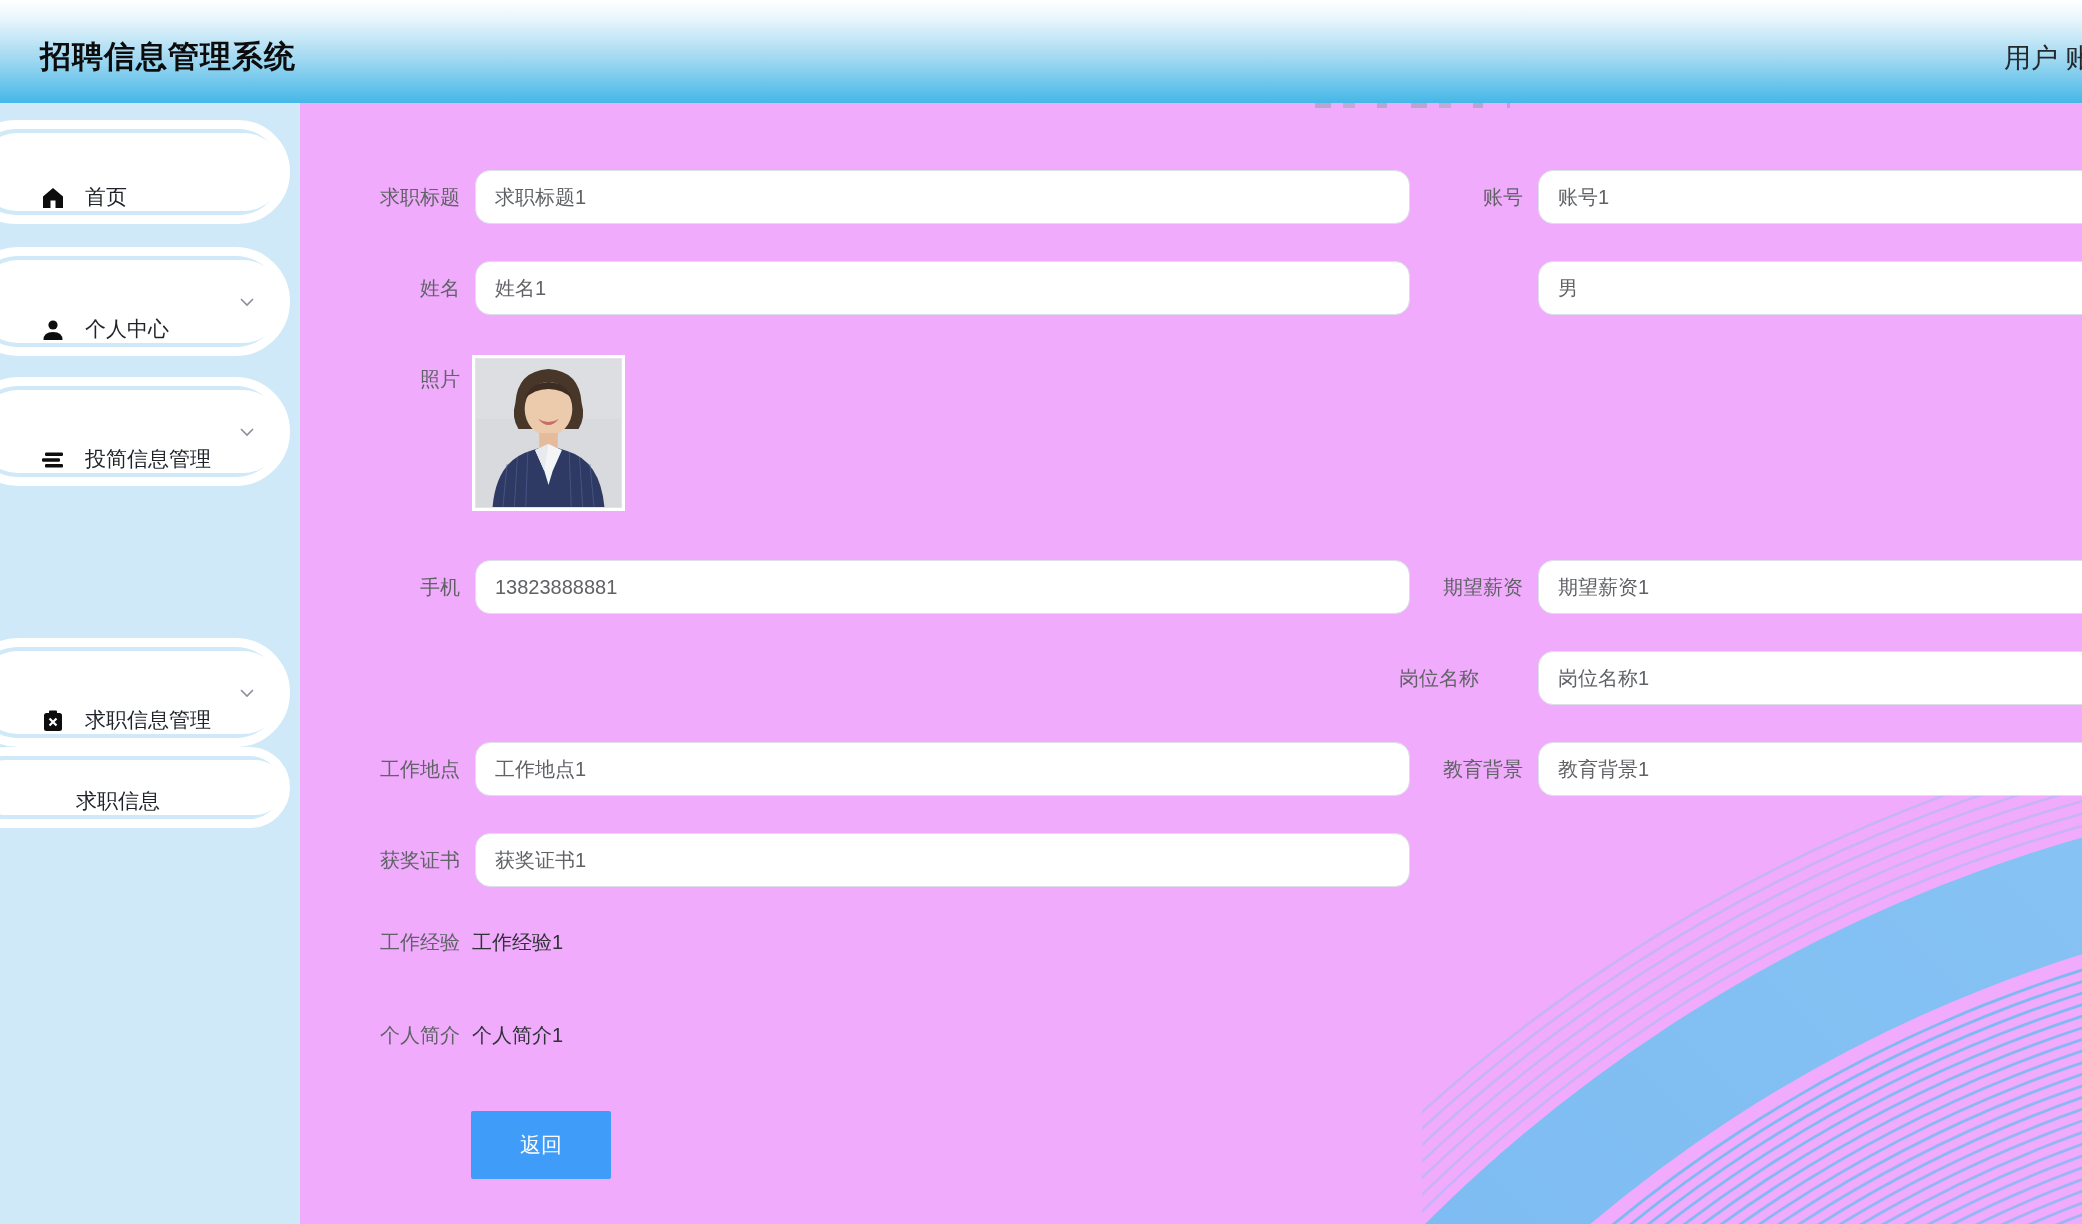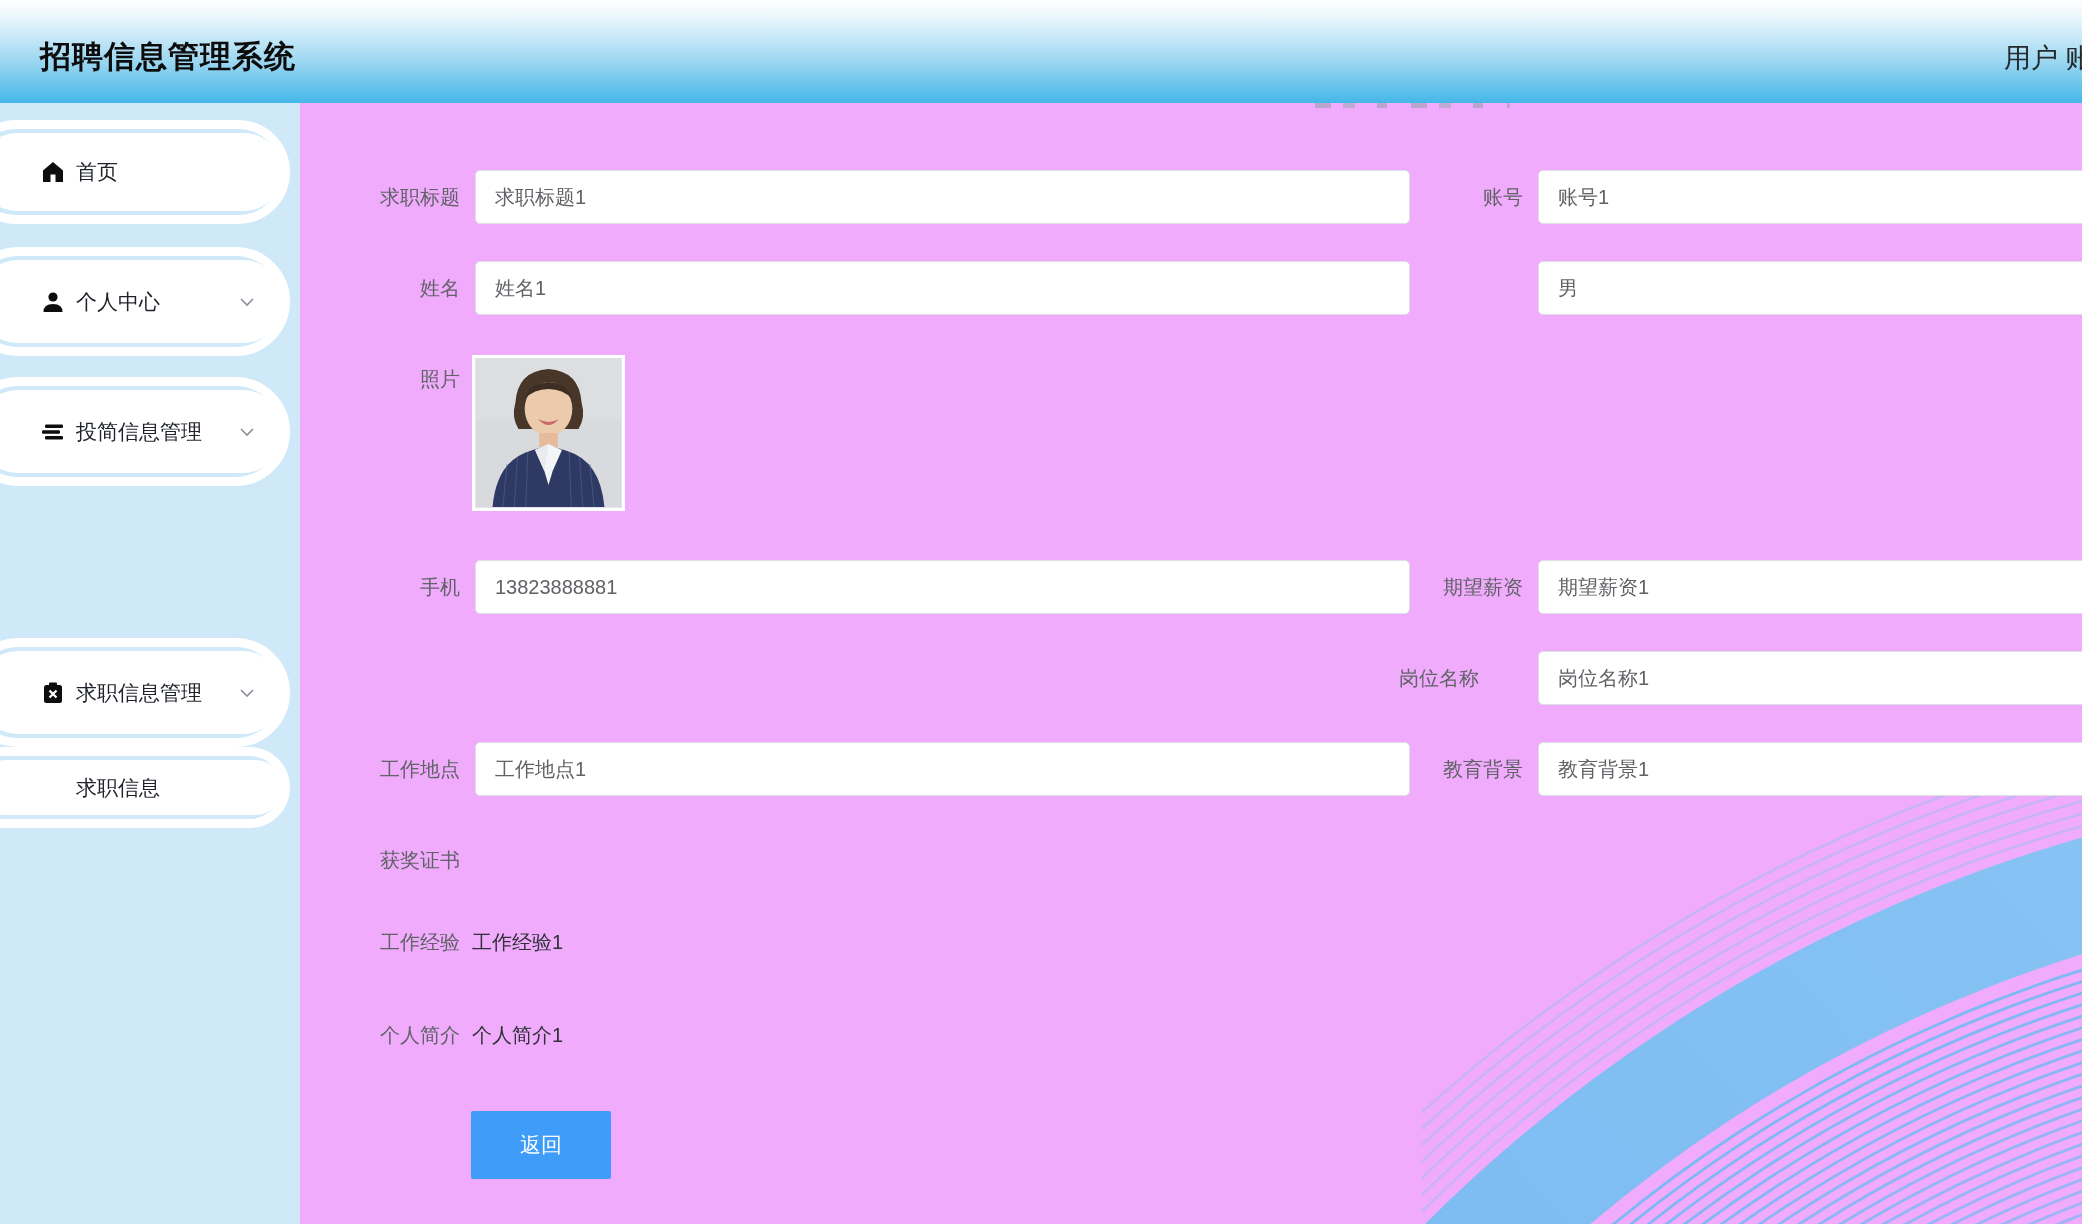--- a/index.html
+++ b/index.html
@@ -31,40 +31,40 @@
   .side-item .ring{
     position:absolute;left:-36px;top:-13px;right:-7px;bottom:-13px;
     border:9px solid #ffffff;border-radius:64px;
   }
   .side-item .pill{
     position:absolute;left:-22px;top:0;right:0;bottom:0;
     background:#ffffff;border-radius:40px;
   }
   .side-item .content{
     position:absolute;left:0;top:0;right:0;bottom:0;
-    display:flex;align-items:center;gap:10px;padding-left:40px;
+    display:flex;align-items:flex-end;gap:19px;padding-left:40px;
   }
   .side-item .content.sub{padding-left:76px;}
   .side-label{font-size:21px;color:#1f2329;}
   .side-icon{width:26px;height:26px;flex:0 0 auto;display:block;}
   .chevron{position:absolute;right:28px;top:50%;margin-top:-7px;width:16px;height:14px;}
   
   .main{
     position:absolute;left:300px;top:103px;width:1782px;height:1121px;
     background:#f0abfc;overflow:hidden;z-index:10;
   }
   .clip-fragments{
     position:absolute;left:1015px;top:0;width:195px;height:5px;opacity:.55;
     background:repeating-linear-gradient(90deg,#8fa0aa 0 16px,transparent 16px 28px,#9aa8b2 28px 40px,transparent 40px 62px,#8fa0aa 62px 72px,transparent 72px 96px);
   }
   .f-label{
     position:absolute;font-size:20px;color:#606266;text-align:right;line-height:54px;white-space:nowrap;
   }
   .f-input{
-    position:absolute;height:54px;box-sizing:border-box;border:1px solid #dcdfe6;border-radius:5px;
+    position:absolute;height:54px;box-sizing:border-box;border:1px solid #dcdfe6;border-radius:15px;
     font-size:20px;color:#606266;padding:0 19px;background:#fff;outline:none;
     font-family:"Liberation Sans","DejaVu Sans",sans-serif;
   }
   .f-static{
     position:absolute;font-size:20px;color:#2f3236;line-height:28px;white-space:nowrap;
   }
   .photo-frame{
     position:absolute;left:175px;top:255px;width:147px;height:150px;
     background:#fff;border:1px solid #e4e4e8;box-shadow:0 0 0 3px #ffffff;box-sizing:border-box;
   }
@@ -256,20 +256,21 @@
 
     <div class="f-label" style="left:976px;top:548px;width:203px;">岗位名称</div>
     <input class="f-input" style="left: 1238px; top: 548px; width: 600px;" value="岗位名称1">
 
     <div class="f-label" style="left:0;top:639px;width:160px;">工作地点</div>
     <input class="f-input" style="left: 175px; top: 639px; width: 935px;" value="工作地点1">
     <div class="f-label" style="left:1020px;top:639px;width:203px;">教育背景</div>
     <input class="f-input" style="left: 1238px; top: 639px; width: 600px;" value="教育背景1">
 
     <div class="f-label" style="left:0;top:730px;width:160px;">获奖证书</div>
+    <input class="f-input" style="left: 175px; top: 730px; width: 935px;" value="获奖证书1">
 
     <div class="f-label" style="left:0;top:825px;width:160px;line-height:28px;">工作经验</div>
     <div class="f-static" style="left:172px;top:825px;">工作经验1</div>
 
     <div class="f-label" style="left:0;top:918px;width:160px;line-height:28px;">个人简介</div>
     <div class="f-static" style="left:172px;top:918px;">个人简介1</div>
 
     <button class="back-btn">返回</button>
   </div>
 </div>

